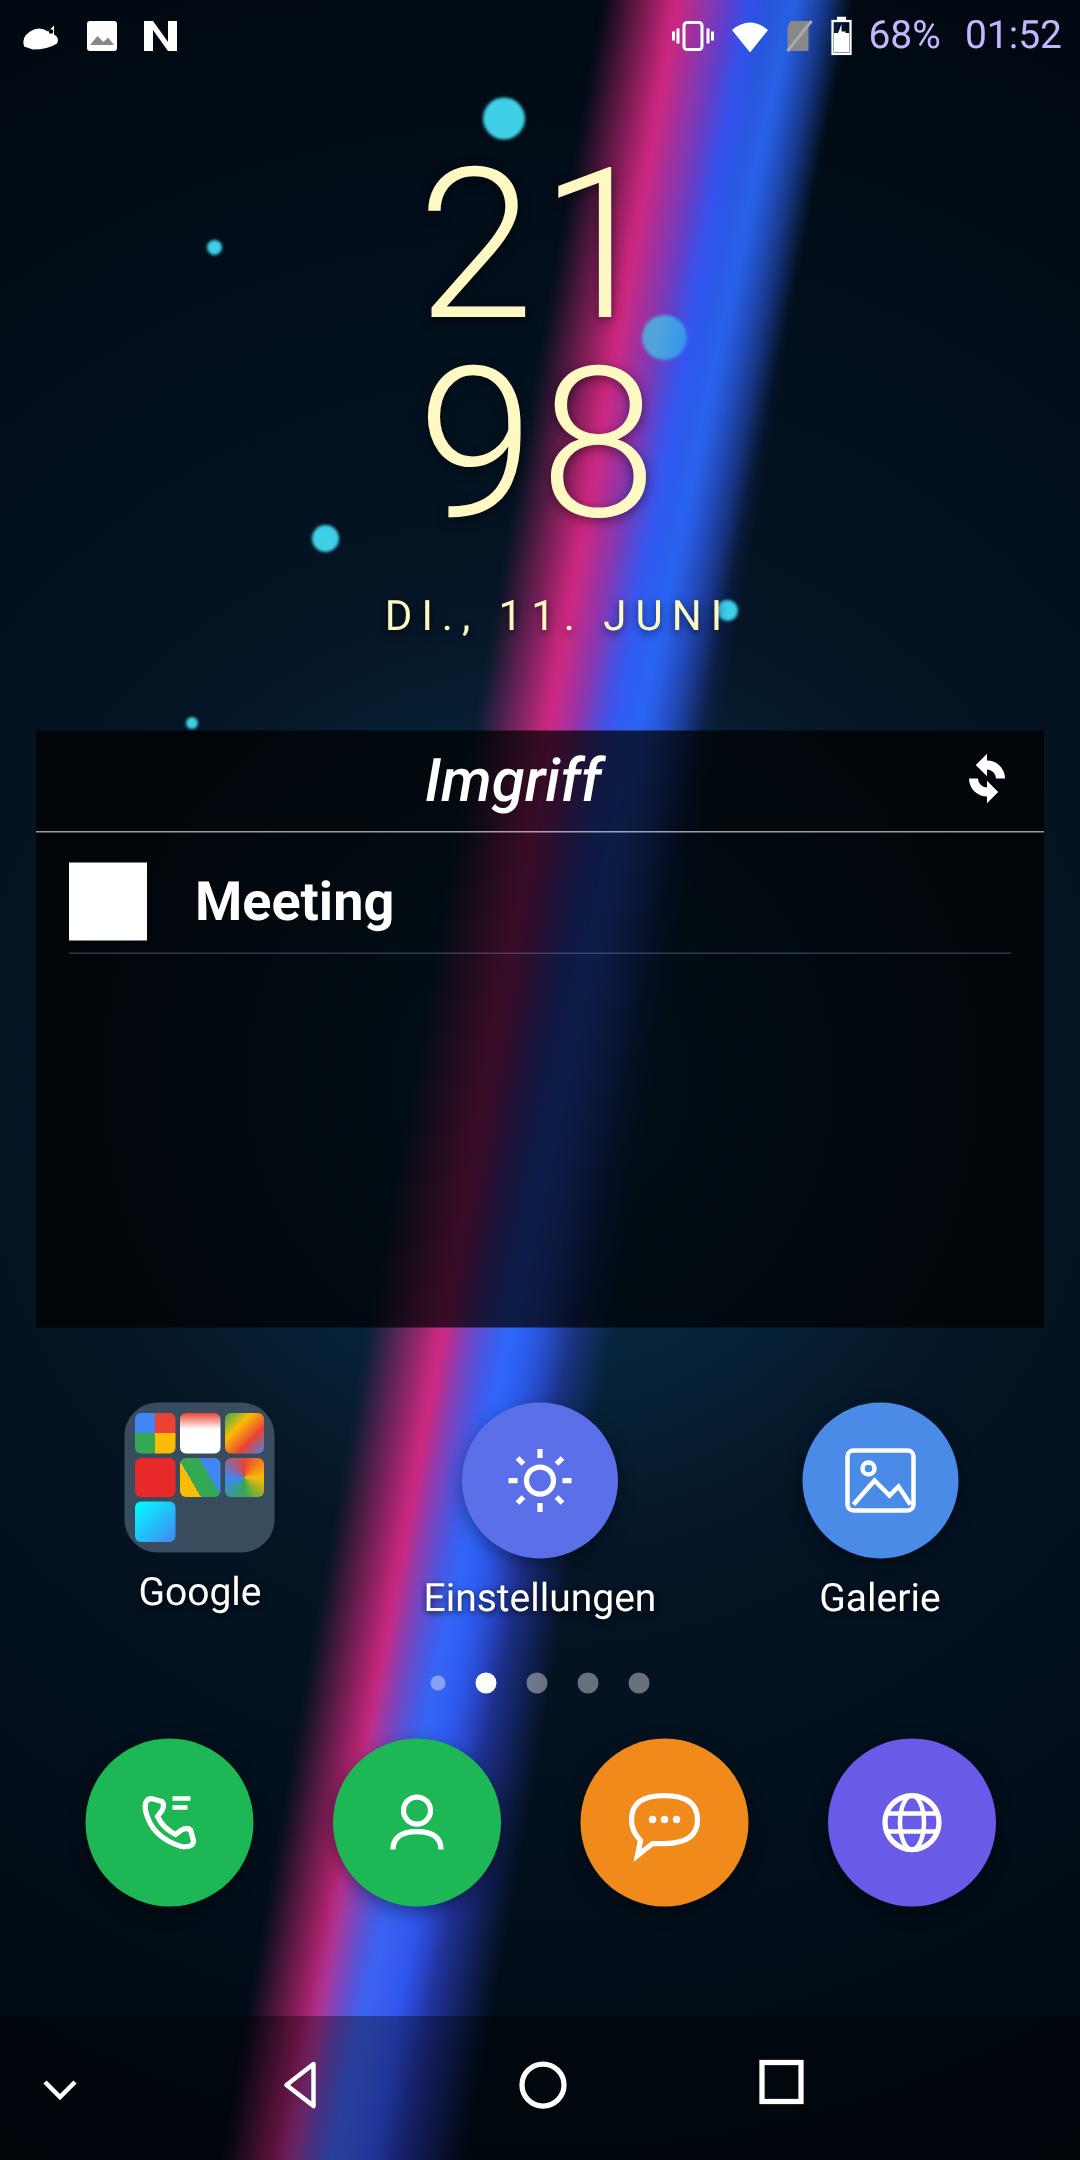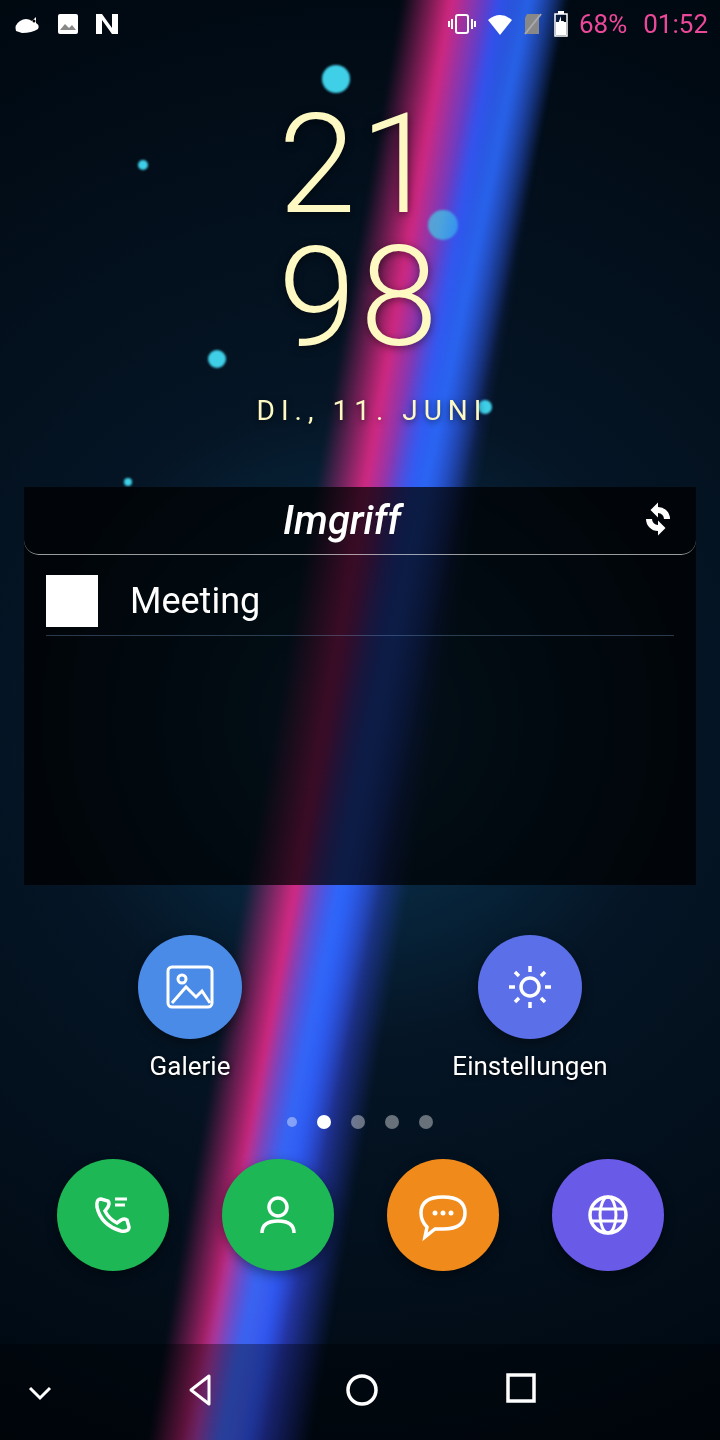--- a/index.html
+++ b/index.html
@@ -48,21 +48,21 @@
   background: #3fd0e8;
   filter: blur(1px);
 }
 .status-bar {
   position: relative;
   z-index: 10;
   height: 48px;
   display: flex;
   align-items: center;
   padding: 0 12px;
-  color: #ec4899;
+  color: #c4b5fd;
   font-size: 26px;
 }
 .status-left { display: flex; gap: 14px; align-items: center; }
 .status-right { margin-left: auto; display: flex; gap: 10px; align-items: center; font-weight: 400; }
 .clock-widget {
   position: relative;
   z-index: 5;
   text-align: center;
   color: #fef9c3;
   margin-top: 50px;
@@ -86,32 +86,31 @@
   position: relative;
   z-index: 5;
   margin: 60px 24px 0;
   background: rgba(0,0,0,0.72);
 }
 .agenda-header {
   display: flex;
   align-items: center;
   padding: 10px 20px;
   border-bottom: 1px solid rgba(255,255,255,0.6);
-  border-radius: 15px;
 }
 .agenda-title {
   flex: 1;
   text-align: center;
   color: #fff;
   font-size: 40px;
   font-style: italic;
   font-weight: 500;
 }
 .sync-icon { color: #fff; }
-.agenda-body { padding: 20px 22px 4px; min-height: 330px; }
+.agenda-body { padding: 20px 22px 4px; min-height: 330px; font-weight: bold; }
 .agenda-item { display: flex; align-items: center; gap: 32px; border-bottom: 1px solid rgba(120,160,200,0.35); padding-bottom: 8px; }
 .agenda-color { width: 52px; height: 52px; background: #fff; }
 .agenda-text { color: #fff; font-size: 36px; }
 .app-row {
   position: relative;
   z-index: 5;
   display: flex;
   justify-content: space-around;
   margin-top: 50px;
   padding: 0 20px;
@@ -265,39 +264,53 @@
   <div class="agenda-body">
     <div class="agenda-item">
       <div class="agenda-color"></div>
       <div class="agenda-text">Meeting</div>
     </div>
   </div>
 </div>
 
 <div class="app-row">
   <div class="app">
-    <div class="app-icon" style="background:#4a8be8">
-      <svg width="56" height="56" viewBox="0 0 56 56">
-          <rect x="6" y="8" width="44" height="40" rx="4" fill="none" stroke="#fff" stroke-width="3"></rect>
-          <circle cx="20" cy="20" r="4" fill="none" stroke="#fff" stroke-width="3"></circle>
-          <path d="M10 44 L24 28 L34 38 L40 32 L48 44" fill="none" stroke="#fff" stroke-width="3"></path>
-        </svg>
-    </div>
-    <div class="app-label">Galerie</div>
+    <div class="folder-icon">
+      <div class="folder-mini" style="background:conic-gradient(#ea4335 0 25%,#fbbc05 0 50%,#34a853 0 75%,#4285f4 0)"></div>
+      <div class="folder-mini" style="background:linear-gradient(#ea4335,#fff 40%,#fff)"></div>
+      <div class="folder-mini" style="background:linear-gradient(135deg,#34a853,#fbbc05,#ea4335,#4285f4)"></div>
+      <div class="folder-mini" style="background:#ea2a2a"></div>
+      <div class="folder-mini" style="background:linear-gradient(60deg,#fbbc05 33%,#34a853 33% 66%,#4285f4 66%)"></div>
+      <div class="folder-mini" style="background:conic-gradient(#ea4335,#fbbc05,#34a853,#4285f4,#ea4335)"></div>
+      <div class="folder-mini" style="background:linear-gradient(135deg,#0ff,#4285f4)"></div>
+      <div class="folder-mini"></div>
+      <div class="folder-mini"></div>
+    </div>
+    <div class="app-label">Google</div>
   </div>
   <div class="app">
     <div class="app-icon" style="background:#5a6fe8">
       <svg width="56" height="56" viewBox="0 0 56 56">
           <circle cx="28" cy="28" r="9" fill="none" stroke="#fff" stroke-width="3.5"></circle>
           <g stroke="#fff" stroke-width="3.5">
             <path d="M28 7 L28 13 M28 43 L28 49 M7 28 L13 28 M43 28 L49 28 M13 13 L17 17 M39 39 L43 43 M43 13 L39 17 M17 39 L13 43"></path>
           </g>
         </svg>
     </div>
     <div class="app-label">Einstellungen</div>
+  </div>
+  <div class="app">
+    <div class="app-icon" style="background:#4a8be8">
+      <svg width="56" height="56" viewBox="0 0 56 56">
+          <rect x="6" y="8" width="44" height="40" rx="4" fill="none" stroke="#fff" stroke-width="3"></rect>
+          <circle cx="20" cy="20" r="4" fill="none" stroke="#fff" stroke-width="3"></circle>
+          <path d="M10 44 L24 28 L34 38 L40 32 L48 44" fill="none" stroke="#fff" stroke-width="3"></path>
+        </svg>
+    </div>
+    <div class="app-label">Galerie</div>
   </div>
 </div>
 
 <div class="page-dots">
   <div class="page-dot tiny"></div>
   <div class="page-dot active"></div>
   <div class="page-dot"></div>
   <div class="page-dot"></div>
   <div class="page-dot"></div>
 </div>

